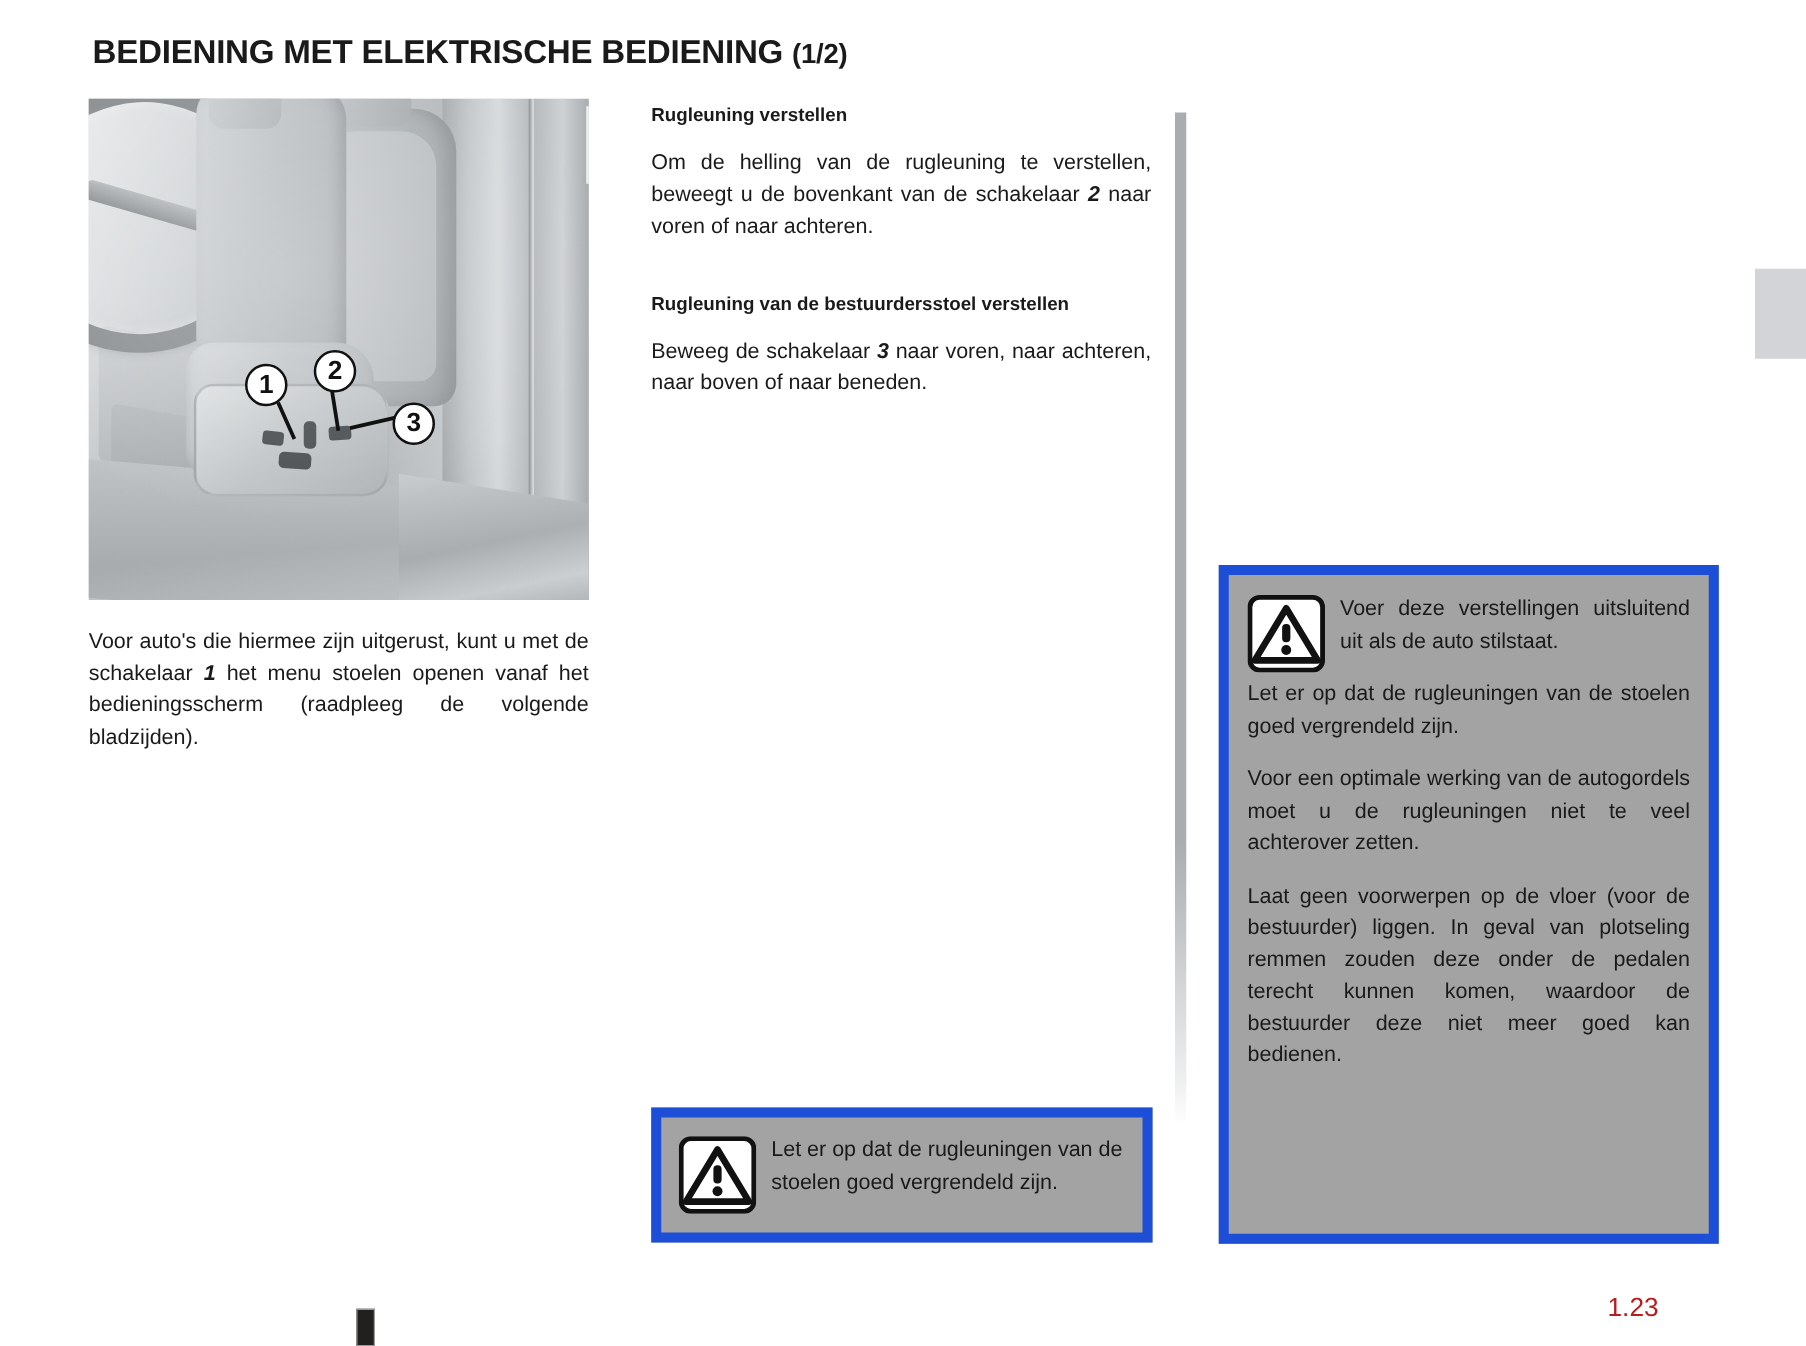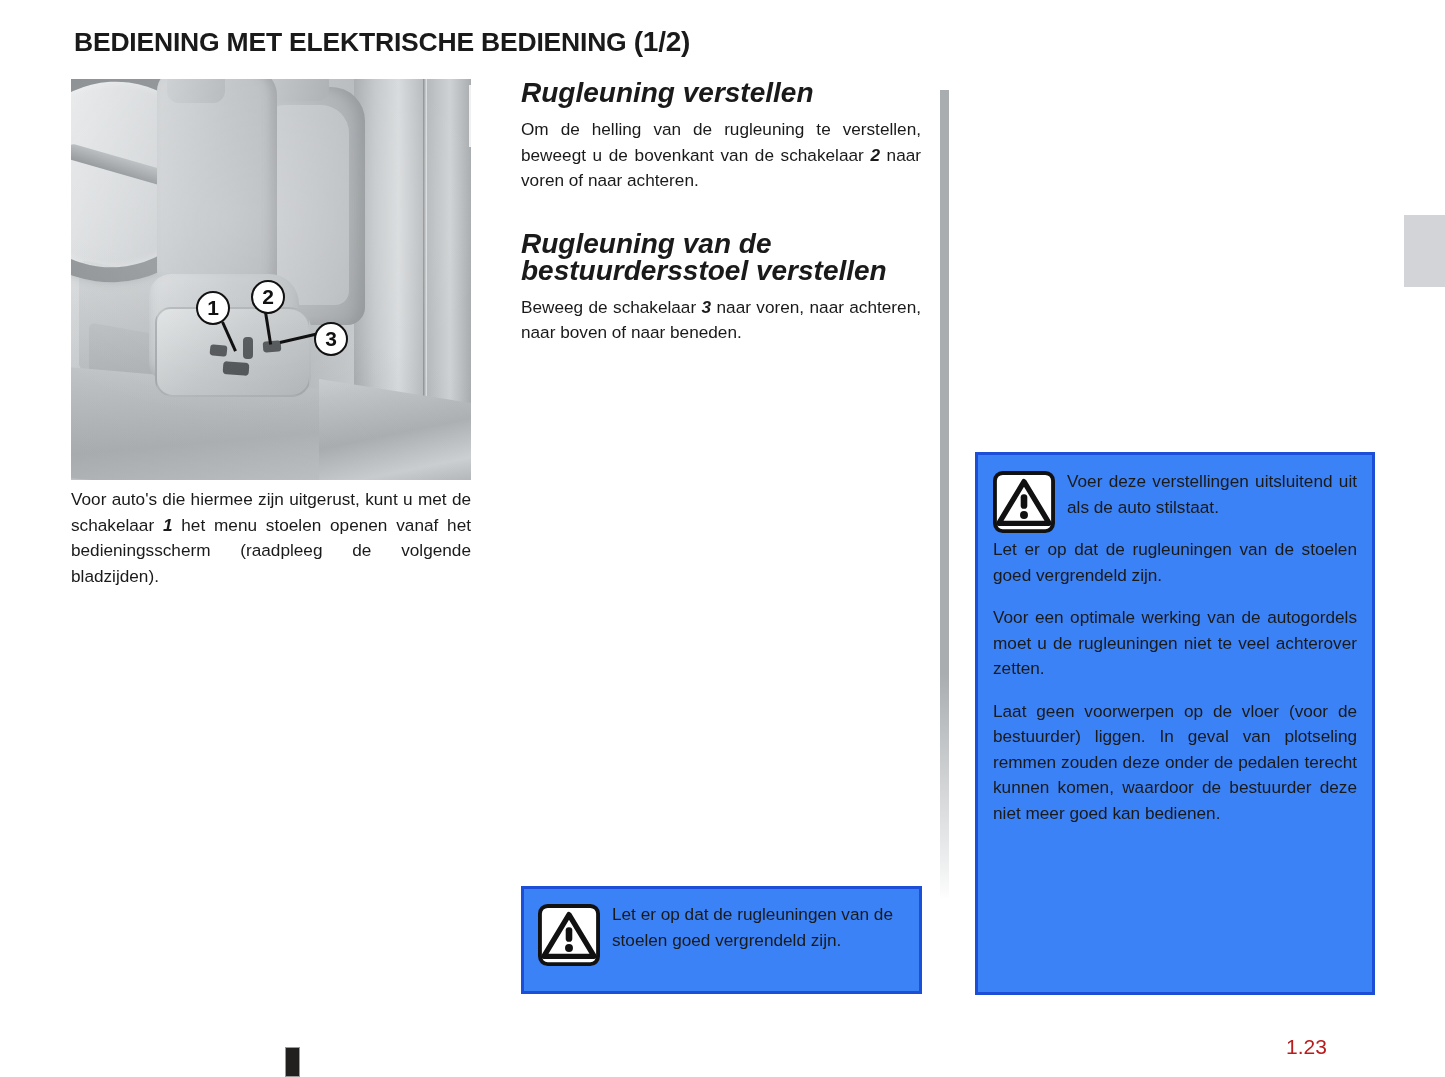--- a/index.html
+++ b/index.html
@@ -20,21 +20,21 @@
   #page-title {
     position: absolute;
     left: 74px;
     top: 26px;
     font-size: 26.5px;
     font-weight: bold;
     letter-spacing: -0.2px;
     white-space: nowrap;
   }
   #page-title .frac {
-    font-size: 28px;
+    font-size: 22px;
     font-weight: bold;
   }
 
   
   .col { position: absolute; }
   #col-left   { left: 71px;  top: 79px; width: 400px; }
   #col-middle { left: 521px; top: 79px; width: 400px; }
 
   
   #figure {
@@ -216,39 +216,38 @@
   #leader-3 { left: 209px; top: 262px; width: 40px; height: 3px; transform: rotate(-13deg); transform-origin: left center; }
 
   
   .body-text {
     font-size: 17.2px;
     line-height: 25.5px;
     text-align: justify;
     text-justify: inter-word;
     margin: 0;
   }
-  #left-caption { margin-top: 7px; }
+  #left-caption { margin-top: 20px; }
   .body-text b, .body-text strong { font-weight: normal; }
   .body-text i, .body-text em { font-style: italic; font-weight: bold; }
 
   h2.section-heading {
-    font-size: 28px;
+    font-size: 15px;
     font-weight: bold;
     line-height: 27px;
     margin: 0 0 11px 0;
-    font-style: italic;
   }
   .para-lead { margin: 0 0 0 0; }
   .block-gap { height: 36px; }
 
   
   .warning-box {
     position: absolute;
-    background: #3b82f6;
-    border: 3px solid #1d4ed8;
+    background: #a3a3a3;
+    border: 8px solid #1d4ed8;
     box-sizing: border-box;
   }
   #warning-middle {
     left: 521px;
     top: 886px;
     width: 401px;
     height: 108px;
     padding: 13px 14px 10px 14px;
   }
   #warning-right {

